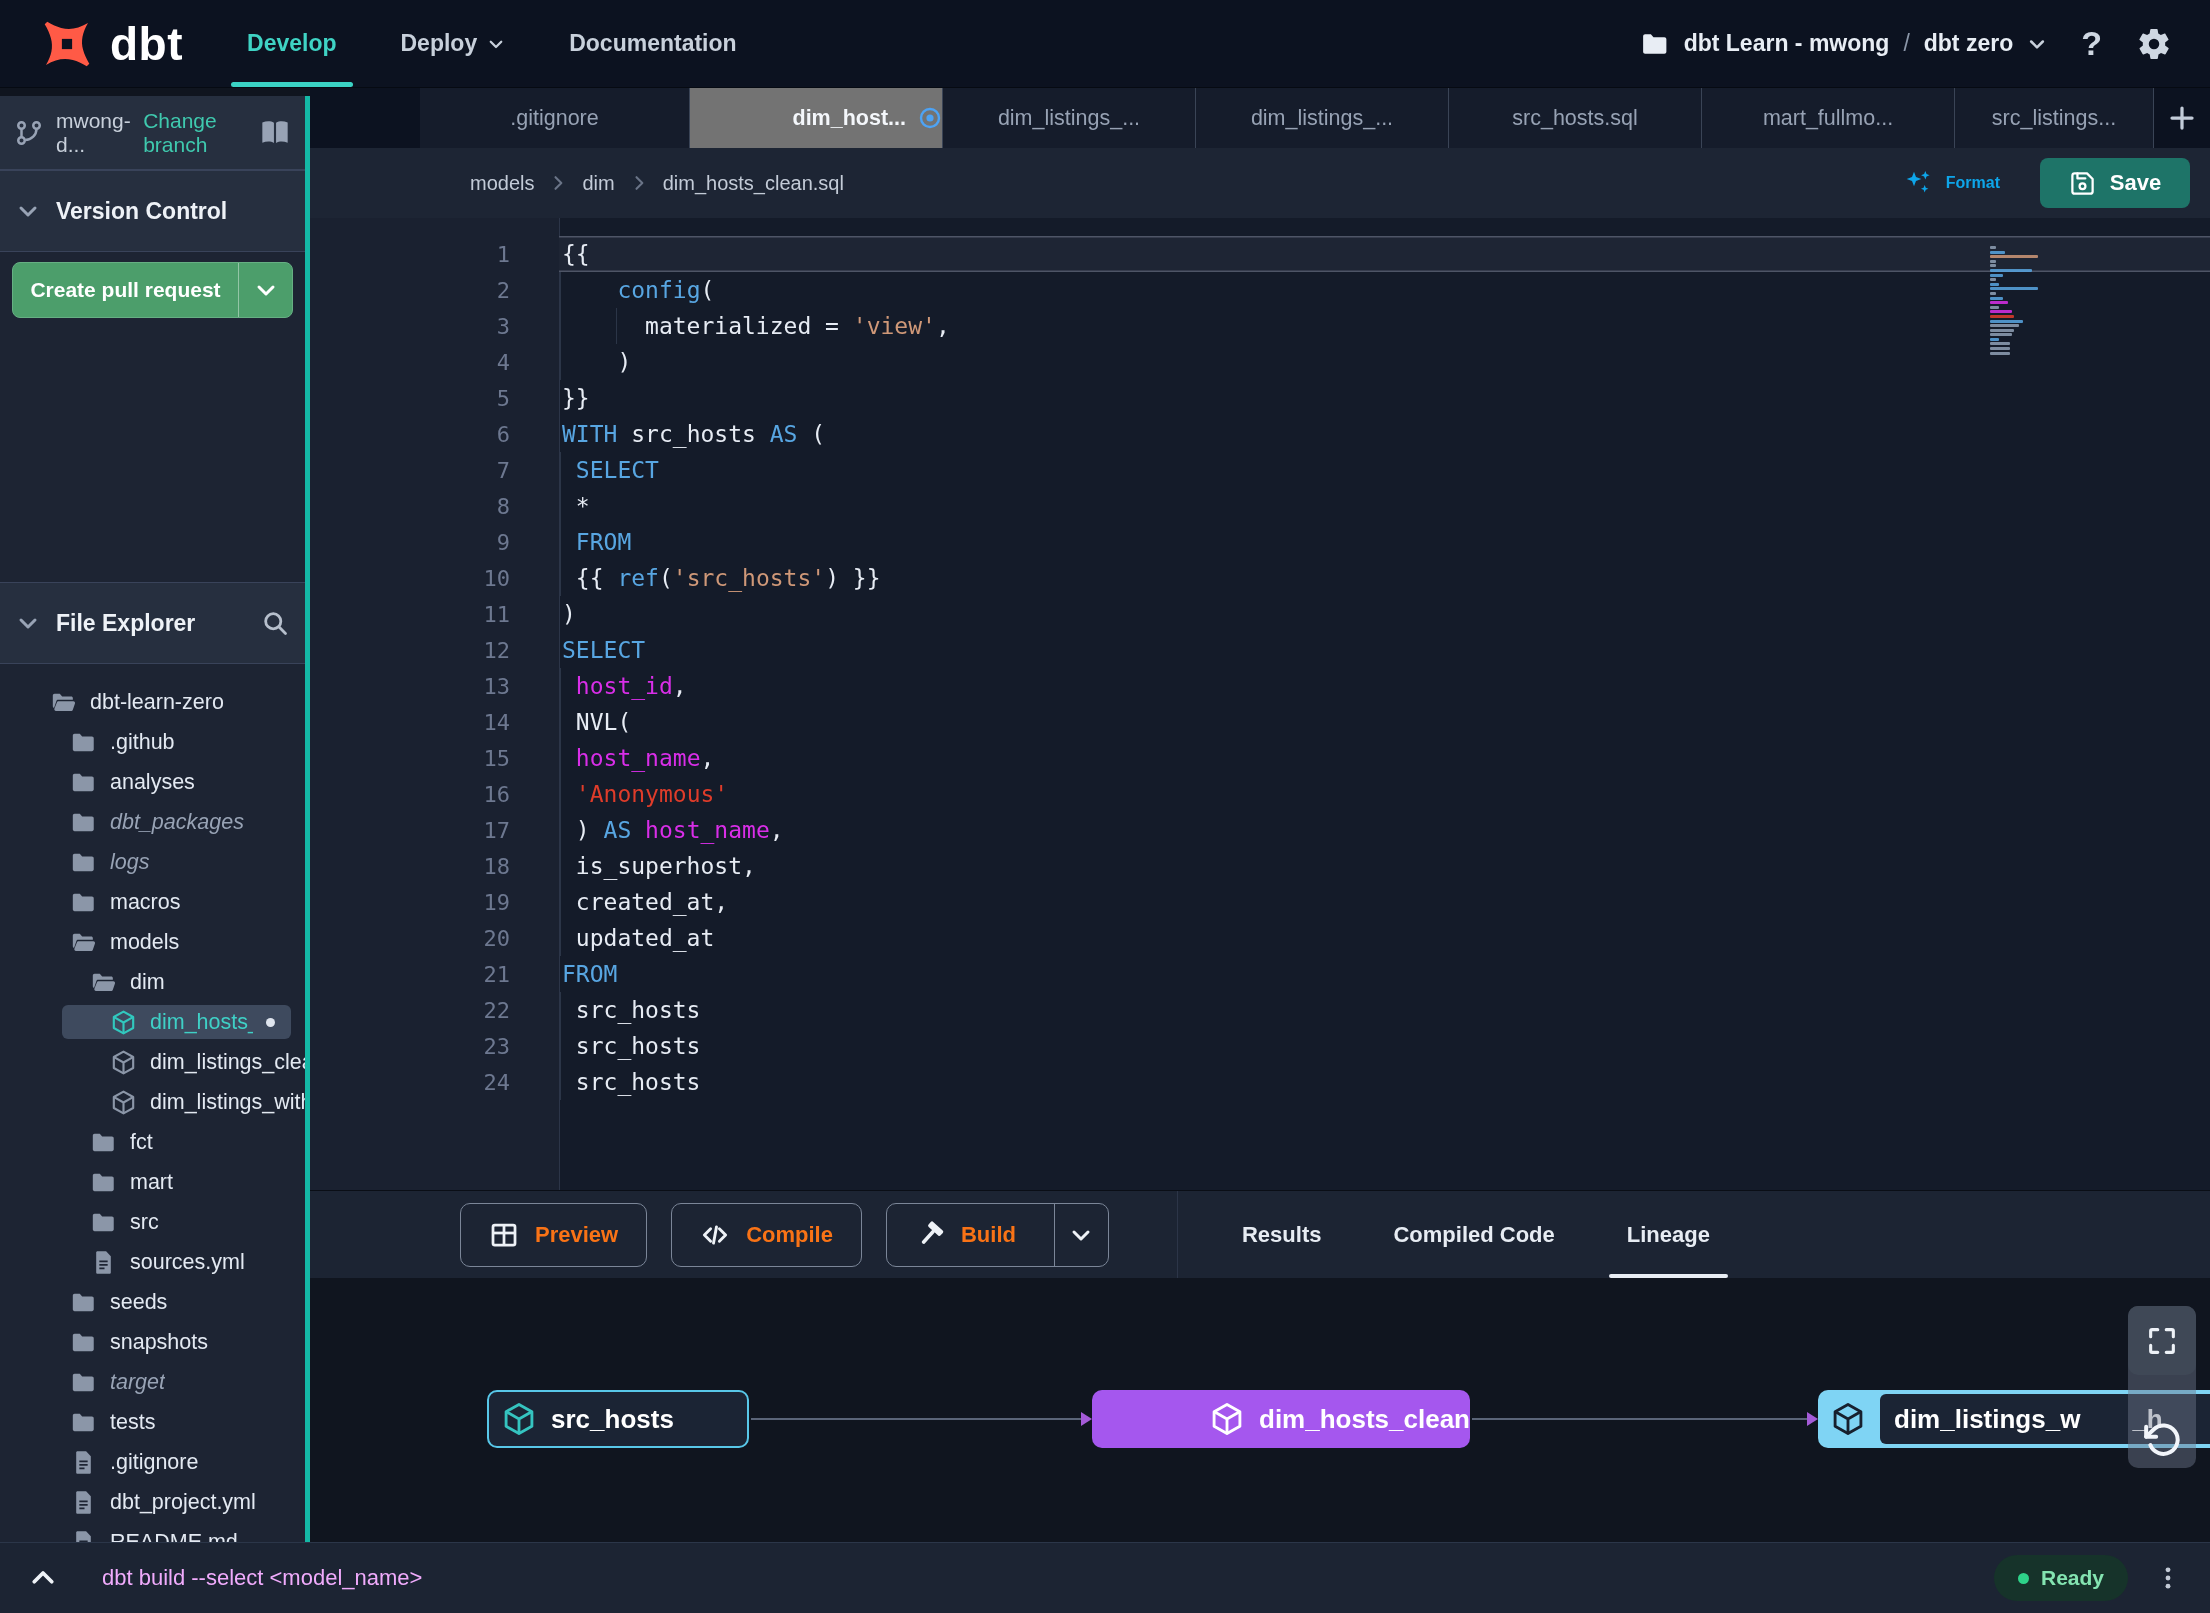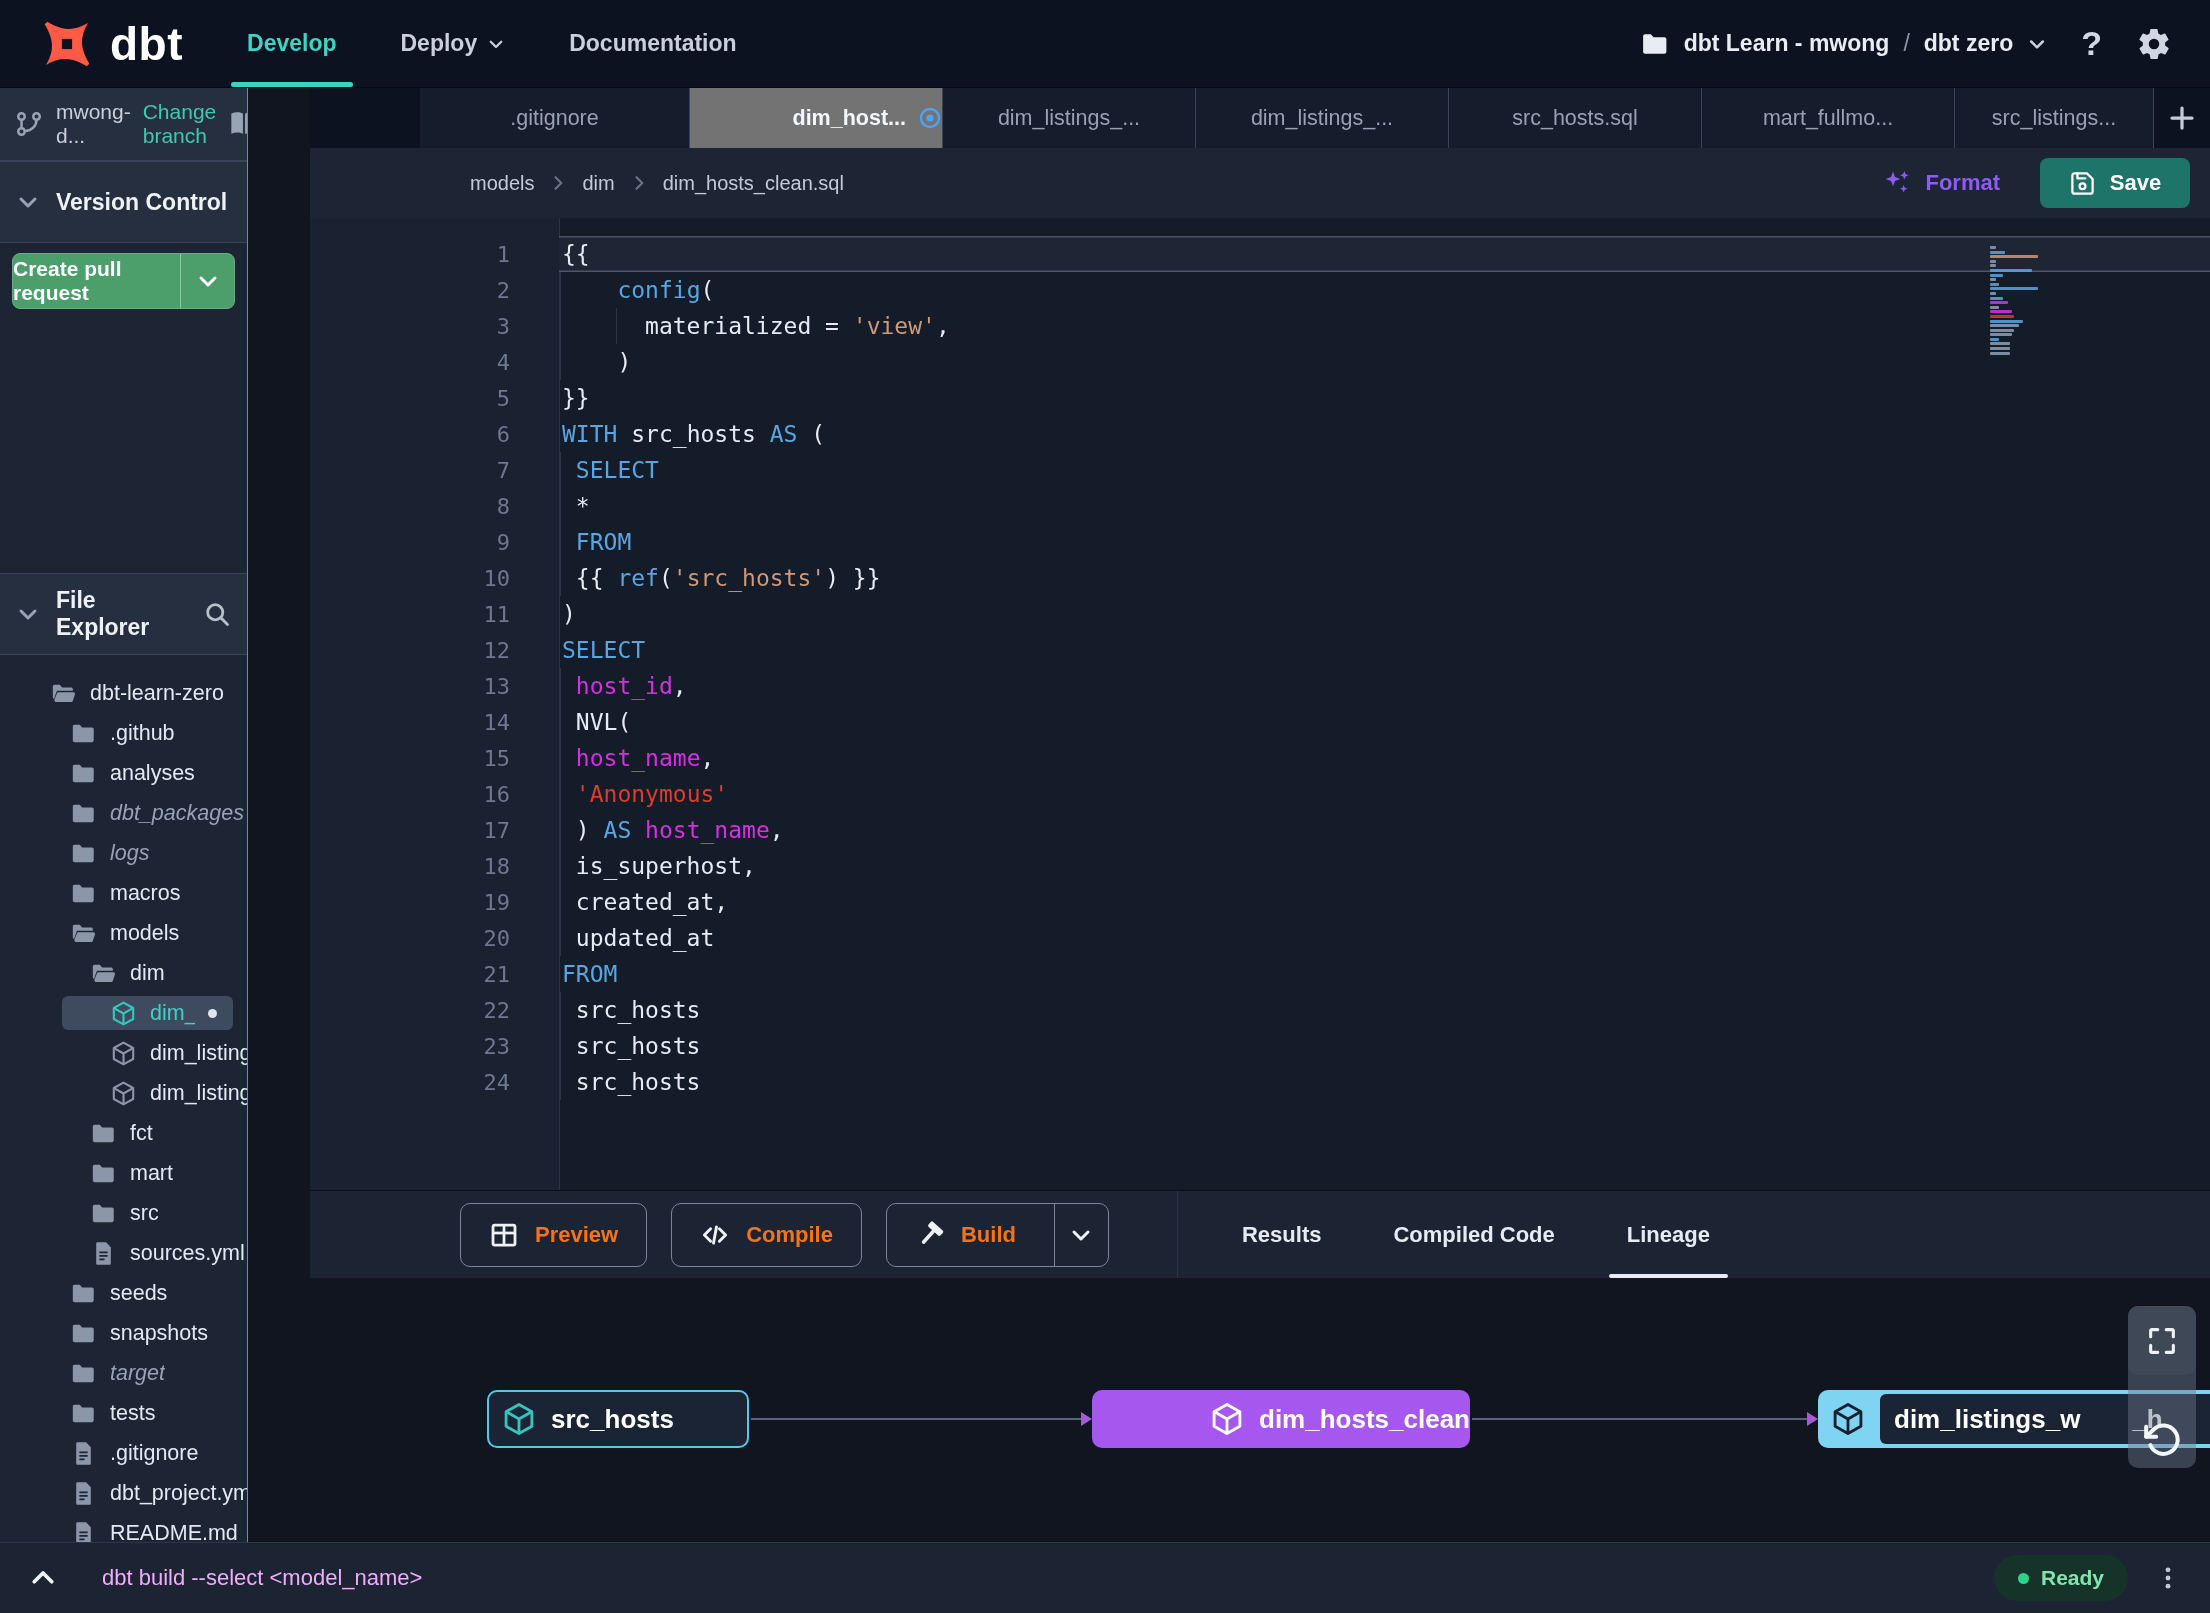--- a/index.html
+++ b/index.html
@@ -17,21 +17,21 @@
   .nav-item.active { color:#3fd3c4; }
   .nav-item.active::after { content:''; position:absolute; left:-16px; right:-16px; bottom:0; height:5px; border-radius:3px; background:#3bd3c4; }
   .nav-item .icon { color:#c8d0db; }
   .nav-right { margin-left:auto; display:flex; align-items:center; gap:34px; padding-right:38px; }
   .project-sel { display:flex; align-items:center; gap:14px; font-size:23px; font-weight:600; color:#e8edf4; cursor:pointer; }
   .proj-sep { color:#8b96a8; font-weight:400; }
   .help-btn { font-size:34px; font-weight:800; color:#cfd7e2; cursor:pointer; }
   .gear-btn { color:#cfd7e2; cursor:pointer; }
 
   
-  .sidebar { position:absolute; top:87px; left:0; width:248px; bottom:71px; background:#1d2433; border-right:1px solid #14b8a6; overflow:hidden; }
+  .sidebar { position:absolute; top:96px; left:0; width:310px; bottom:71px; background:#1d2433; border-right:5px solid #14b8a6; overflow:hidden; }
   .branch-row { height:74px; background:#262f3f; border-bottom:1px solid #39435a; display:flex; align-items:center; gap:12px; padding:0 14px; }
   .branch-name { font-size:21px; color:#c7cfda; }
   .branch-link { font-size:21px; color:#3fc9ae; cursor:pointer; }
   .branch-book { margin-left:auto; color:#98a3b5; }
   .section-header { height:82px; background:#262f3f; border-top:1px solid #39435a; border-bottom:1px solid #39435a; display:flex; align-items:center; gap:16px; padding:0 16px; font-size:23px; font-weight:700; color:#eef2f7; }
   .section-header .chev { color:#98a3b5; }
   .fe-search { margin-left:auto; color:#b6bfcc; cursor:pointer; }
   .vc-content { height:320px; background:#1d2433; }
   .pr-button { margin:10px 12px 0 12px; height:56px; border-radius:8px; background:#4c9e6b; border:1px solid #66af83; display:flex; color:#fff; font-size:21px; font-weight:600; overflow:hidden; cursor:pointer; }
   .pr-main { flex:1; display:flex; align-items:center; justify-content:center; }
@@ -54,21 +54,21 @@
   .tab { width:253px; flex:none; background:#151c2b; border-right:1px solid #3a4456; display:flex; align-items:center; justify-content:center; gap:12px; font-size:21.5px; color:#97a2b4; white-space:nowrap; overflow:hidden; cursor:pointer; }
   .tab:first-child { width:270px; }
   .tab:last-child { flex:1 1 0; min-width:0; }
   .tab.active { background:#737373; color:#f4f7fb; font-weight:700;justify-content:flex-end; }
   .tab .icon { color:#4da3f5; }
   .newtab { width:56px; flex:none; display:flex; align-items:center; justify-content:center; color:#c3ccd9; cursor:pointer; }
 
   .editor-header { position:absolute; top:60px; left:0; right:0; height:70px; background:#1d2534; display:flex; align-items:center; padding:0 20px 0 160px; }
   .crumb { display:flex; align-items:center; gap:14px; font-size:20px; color:#c3cbd7; }
   .crumb .icon { color:#6a7487; }
-  .format-btn { margin-left:auto; margin-right:40px; display:flex; align-items:center; gap:12px; color:#8b5cf6; font-size:22px; font-weight:600; cursor:pointer; }
+  .format-btn { margin-left:auto; margin-right:40px; display:flex; align-items:center; gap:12px; color:#0ea5e9; font-size:16px; font-weight:600; cursor:pointer; }
   .save-btn { width:150px; height:50px; background:#1e7468; border-radius:8px; color:#fff; font-size:22px; font-weight:600; display:flex; align-items:center; justify-content:center; gap:14px; cursor:pointer; }
 
   .editor { position:absolute; top:130px; left:0; right:0; height:972px; background:#141b29; font-family:"DejaVu Sans Mono",monospace; font-size:23px; }
   .editor::before { content:''; position:absolute; left:0; top:0; bottom:0; width:249px; background:#1a2130; border-right:1px solid #2c3548; }
   .code-lines { position:relative; padding-top:18px; z-index:1; }
   .cl { height:36px; display:flex; align-items:center; }
   .ln { width:200px; text-align:right; color:#6d7890; font-size:22px; flex:none; }
   .gut { width:49px; flex:none; align-self:stretch; }
   .code { position:relative; flex:1; white-space:pre; line-height:36px; padding-left:3px; color:#e7ecf4; align-self:stretch; }
   .cl.current .code { background:#1e2534; box-shadow:inset 0 1.5px 0 #4e5566, inset 0 -1.5px 0 #4e5566; }

